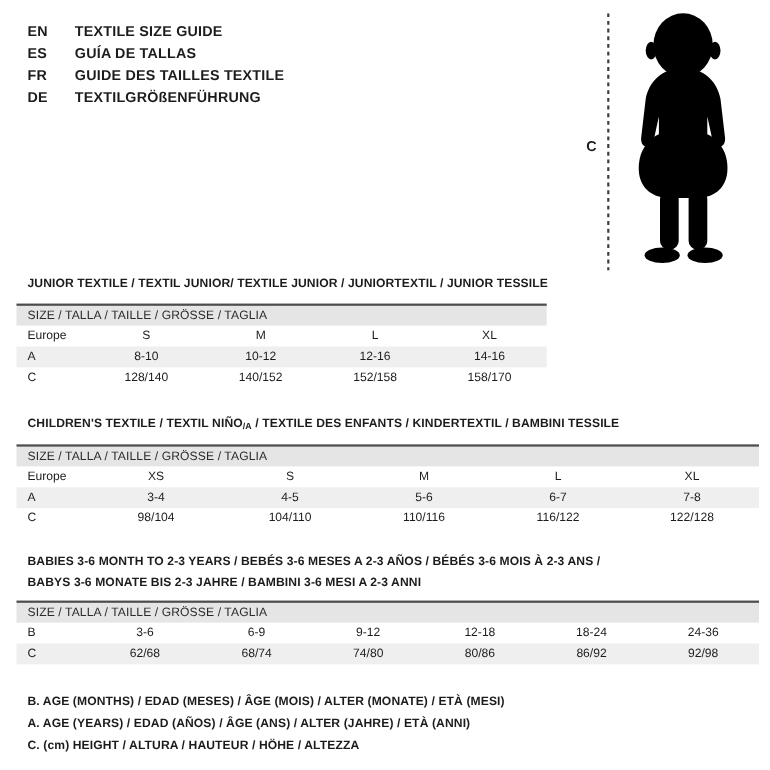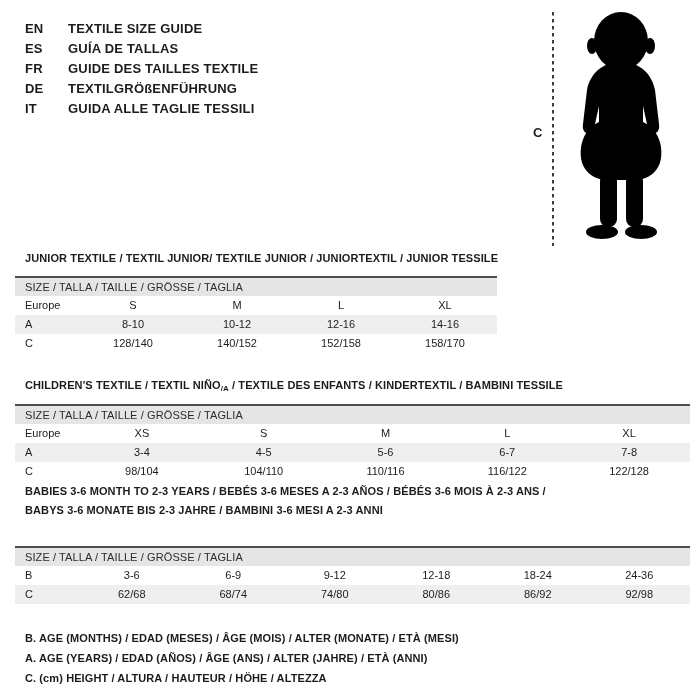--- a/index.html
+++ b/index.html
@@ -13,21 +13,21 @@
 
   
   .height-label{position:absolute;left:533px;top:125px;font-size:13px;font-weight:bold;}
   .dash-line{position:absolute;left:550px;top:12px;}
   .baby{position:absolute;left:562px;top:10px;}
 
   
   .table-title{position:absolute;left:25px;font-size:11px;font-weight:bold;line-height:14px;letter-spacing:.1px;white-space:nowrap;}
   .t1title{top:251px;}
   .t2title{top:378px;}
-  .t3title{top:482px;line-height:19px;}
+  .t3title{top:502px;line-height:19px;}
   .subsmall{font-size:8px;vertical-align:-2px;}
 
   .size-table{position:absolute;left:15px;font-size:11px;}
   .t1{top:276px;width:482px;}
   .t2{top:404px;width:675px;}
   .t3{top:546px;width:675px;}
   .thead{height:18px;line-height:18px;background:#e5e5e5;border-top:2px solid #4d4d4d;padding-left:10px;color:#2b2b2b;letter-spacing:.1px;}
   .trow{display:flex;height:19px;line-height:19px;align-items:flex-end;}
   .trow.shaded{background:#efefef;}
   .tlabel{flex:0 0 66px;width:66px;padding-left:10px;box-sizing:border-box;}
@@ -50,24 +50,20 @@
       <span class="lang-code">ES</span>
       <span class="lang-title">GUÍA DE TALLAS</span>
     </div>
     <div class="lang-row">
       <span class="lang-code">FR</span>
       <span class="lang-title">GUIDE DES TAILLES TEXTILE</span>
     </div>
     <div class="lang-row">
       <span class="lang-code">DE</span>
       <span class="lang-title">TEXTILGRÖßENFÜHRUNG</span>
-    </div>
-    <div class="lang-row">
-      <span class="lang-code">IT</span>
-      <span class="lang-title">GUIDA ALLE TAGLIE TESSILI</span>
     </div>
   </div>
 
   <span class="height-label">C</span>
   <svg class="dash-line" width="6" height="234" viewBox="0 0 6 234">
     <line x1="3" y1="0" x2="3" y2="234" stroke="#3d3d3d" stroke-width="2" stroke-dasharray="3.5,3.5"></line>
   </svg>
   <svg class="baby" width="118" height="236" viewBox="0 0 118 236">
     <g fill="#000000">
       <ellipse cx="59" cy="31" rx="27" ry="29"></ellipse>

